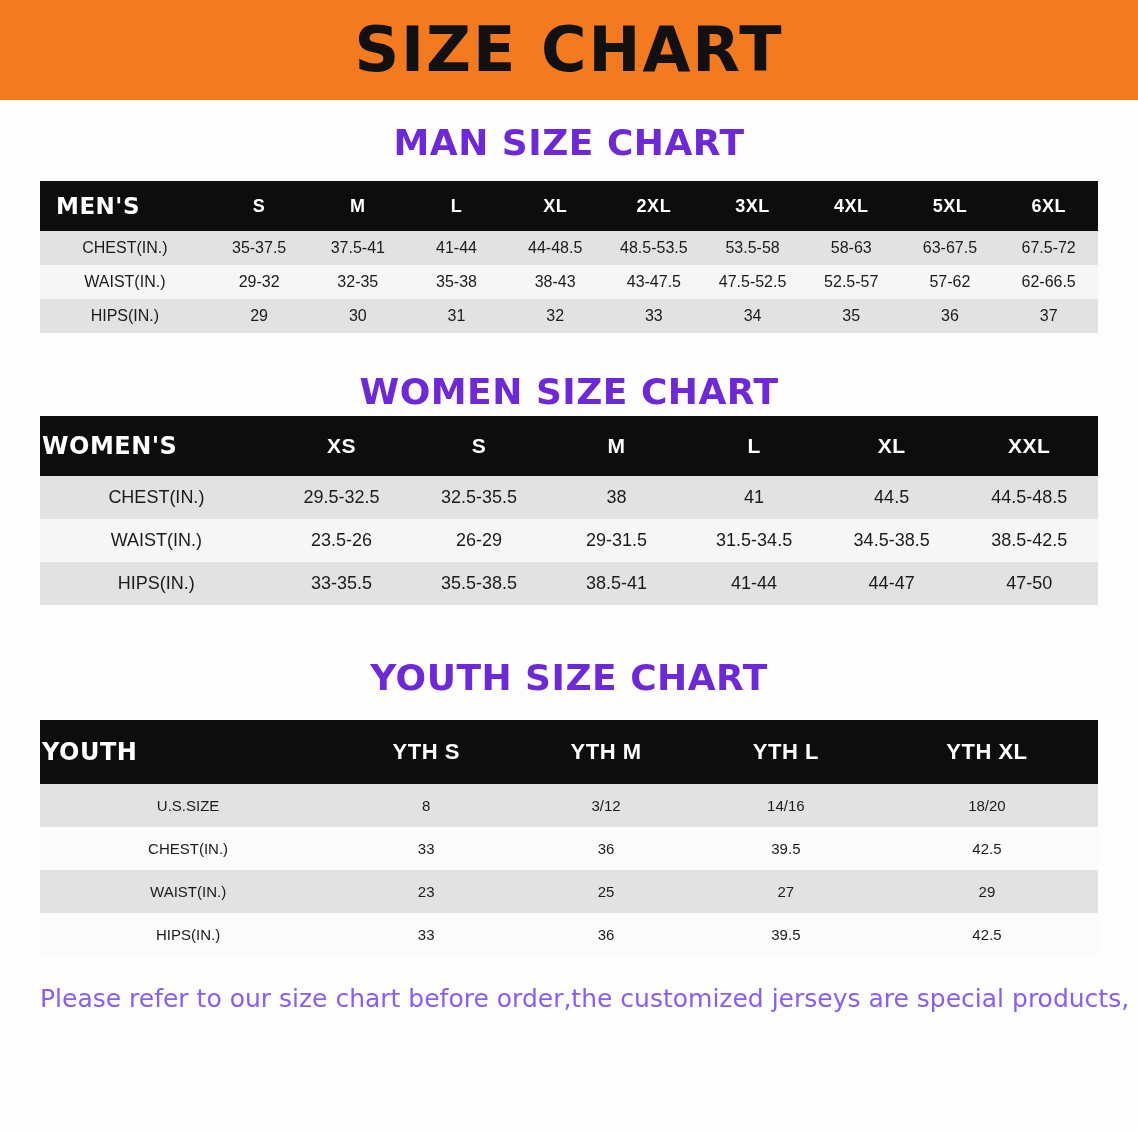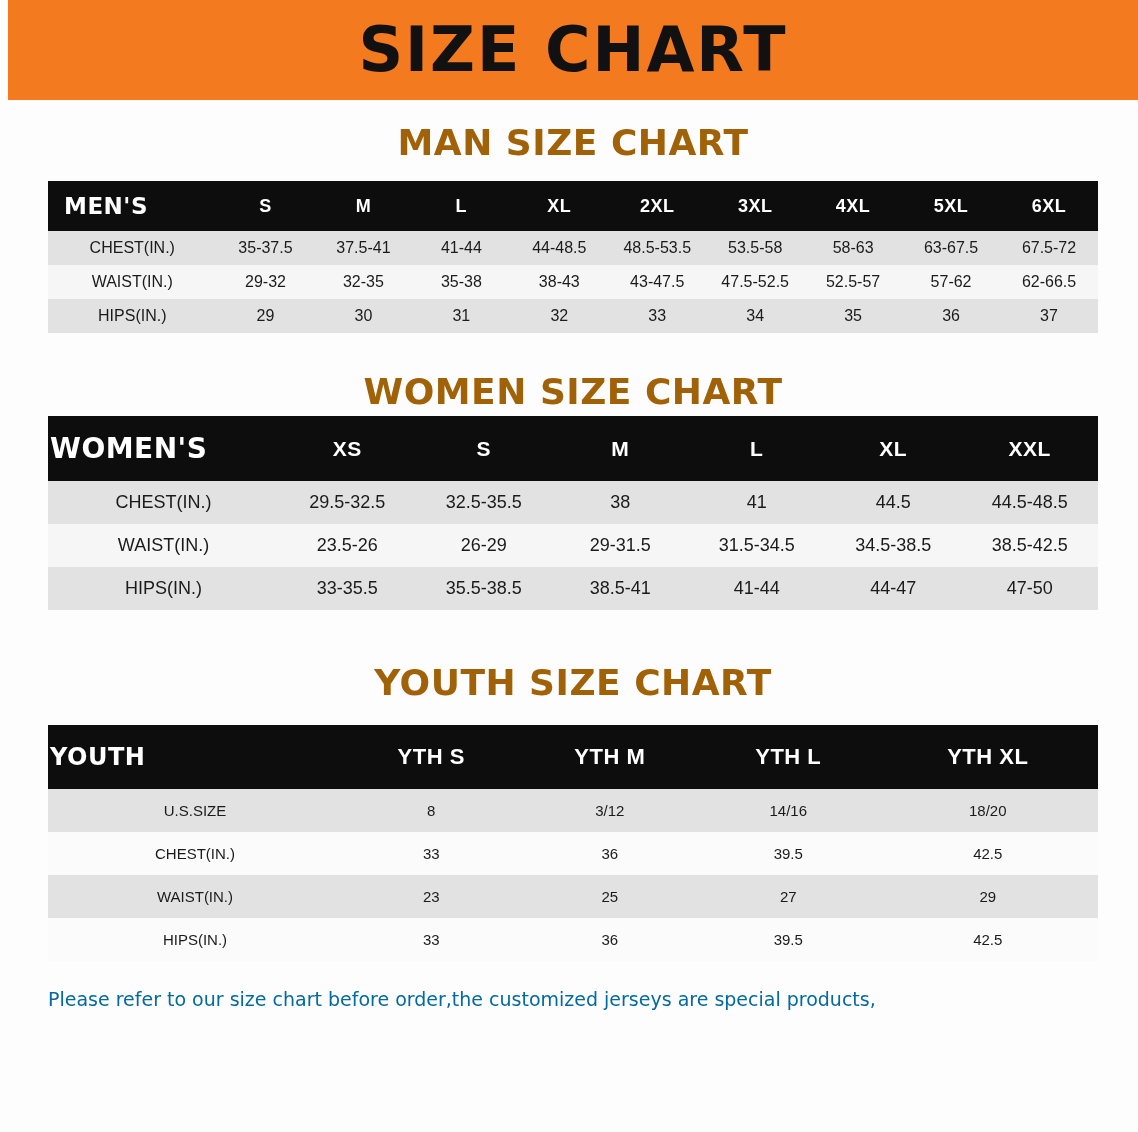--- a/index.html
+++ b/index.html
@@ -12,21 +12,20 @@
     background: #ffffff;
     font-family: "Liberation Sans", sans-serif;
     overflow: hidden;
   }
   .page {
     position: relative;
     width: 1138px;
     height: 1132px;
     background: #fdfdfd;
     box-sizing: border-box;
-    padding-left: 8px;
   }
 
   
   .banner {
     width: 100%;
     height: 100px;
     background: #f47a20;
     display: flex;
     align-items: center;
     justify-content: center;
@@ -39,21 +38,21 @@
     color: #111111;
     line-height: 1;
   }
 
   
   .section-title {
     text-align: center;
     font-family: "DejaVu Sans", sans-serif;
     font-weight: bold;
     font-size: 36px;
-    color: #a16207;
+    color: #6d28d9;
     letter-spacing: 0.5px;
   }
   .t-man   { margin-top: 22px; margin-bottom: 18px; }
   .t-women { margin-top: 38px; margin-bottom: 4px; }
   .t-youth { margin-top: 52px; margin-bottom: 22px; }
 
   
   .tbl-wrap {
     padding: 0 40px;
     border-radius: 13px;
@@ -100,35 +99,35 @@
   table.size tbody tr.shade { background: #e2e2e2; }
   table.size tbody tr.plain { background: #f6f6f6; }
 
   
   #men-table thead th { font-size: 18px; }
   #men-table thead th.rowhead { font-size: 23px; }
   #men-table tbody td { font-size: 16px; padding: 8px 1px; }
 
   
   #women-table thead th { font-size: 21px; padding: 16px 2px; }
-  #women-table thead th.rowhead { font-size: 28px; }
+  #women-table thead th.rowhead { font-size: 24px; }
   #women-table tbody td { font-size: 18px; padding: 11px 2px; }
 
   
   #youth-table thead th { font-size: 22px; padding: 18px 2px; }
   #youth-table thead th.rowhead { font-size: 24px; }
   #youth-table tbody td { font-size: 15px; padding: 13px 2px; }
   #youth-table tbody tr.plain { background: #fbfbfb; }
 
   
   .note {
     margin: 26px 40px 0 40px;
-    color: #0369a1;
+    color: #8b5cf6;
     font-family: "DejaVu Sans", sans-serif;
-    font-size: 19px;
+    font-size: 25px;
     line-height: 1.35;
     text-align: left;
   }
   .note div { white-space: nowrap; }
 </style>
 </head>
 <body>
 
 <div class="page">
 

